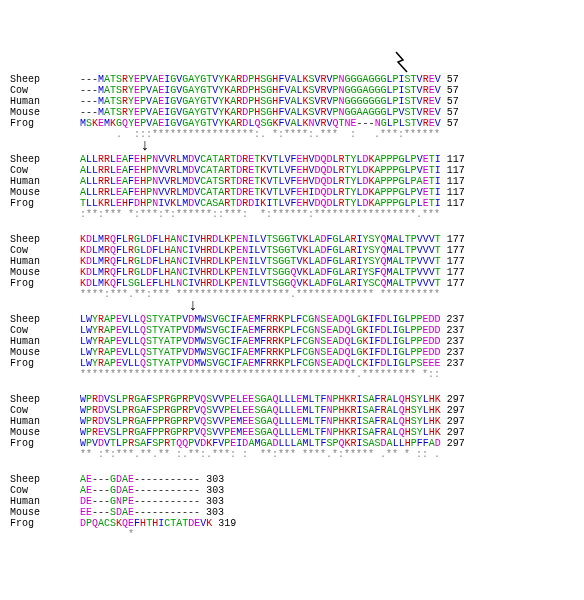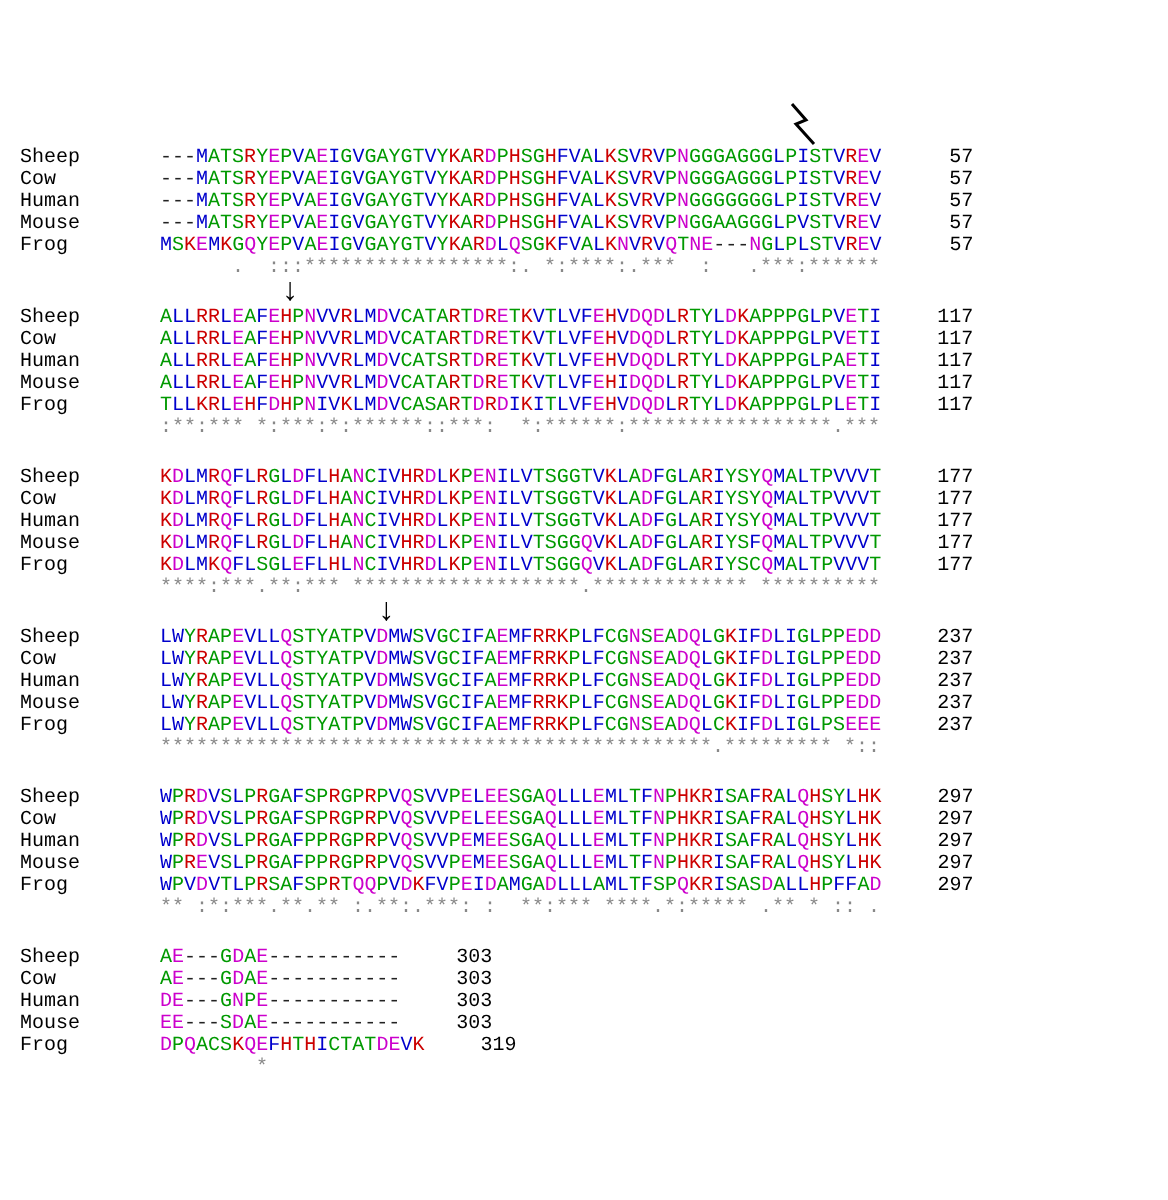--- a/index.html
+++ b/index.html
@@ -1,20 +1,20 @@
 <!DOCTYPE html>
 <html><head>
 <meta charset="utf-8">
 <style>
 body{margin:0;padding:30px 10px 10px 10px;background:#fff;font-family:"Courier New",monospace;font-size:10px;line-height:1.1;white-space:pre;color:#000;width:584px;box-sizing:border-box}
 .block{margin-bottom:14px;position:relative}
 .row{display:flex}
 .name{width:70px;flex:none;color:#000;letter-spacing:0}
 .seq{flex:none;letter-spacing:0}
-.num{width:40px;flex:none;text-align:right;color:#000;padding-left:6px}
+.num{width:40px;flex:none;color:#000;padding-left:6px}
 .r{color:#cc0000}.g{color:#009900}.b{color:#0000cc}.m{color:#cc00cc}.k{color:#222}
 .cons{color:#888}
 .arrow{position:absolute;font-size:16px;color:#000;line-height:1}
 svg.bolt{position:absolute}
 </style>
 </head>
 <body>
 
 
 

